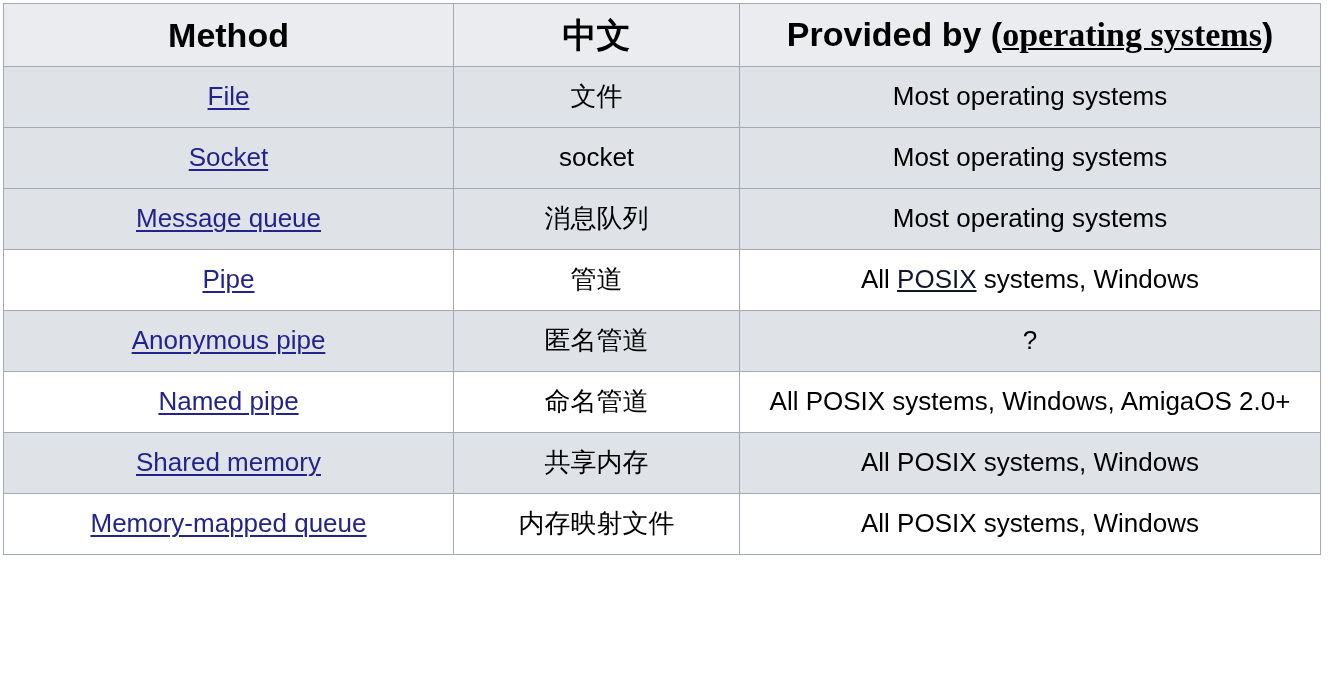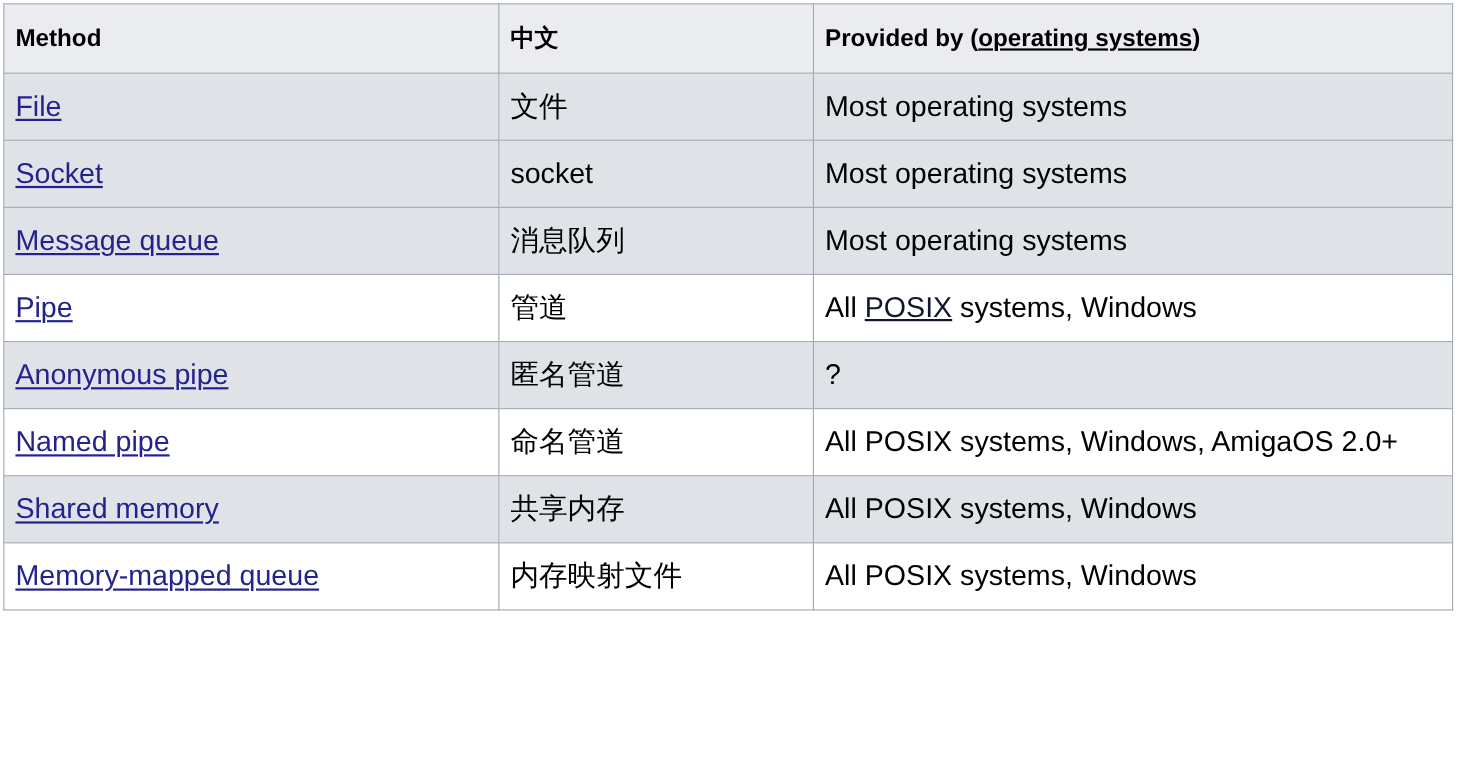--- a/index.html
+++ b/index.html
@@ -30,33 +30,33 @@
 
   table.wikitable > thead > tr > th,
   table.wikitable > tbody > tr > td {
     border: 1px solid #a2a9b1;
     padding: 0 10px;
     vertical-align: middle;
   }
 
   table.wikitable > thead > tr > th {
     background-color: #eaecf0;
-    text-align: left;
+    text-align: center;
     font-weight: bold;
-    font-size: 22px;
+    font-size: 34px;
     height: 62px;
     line-height: 1.25;
     color: #000000;
   }
 
   table.wikitable > tbody > tr > td {
     height: 60px;
     font-size: 26px;
     line-height: 1.3;
-    text-align: left;
+    text-align: center;
     background-color: #ffffff;
     color: #000000;
     white-space: nowrap;
     overflow: hidden;
   }
 
   table.wikitable > tbody > tr.row-alt > td {
     background-color: #dfe3e8;
   }
 
@@ -72,20 +72,21 @@
     text-underline-offset: 3px;
     cursor: pointer;
   }
 
   .hdr-link {
     color: #000000;
     text-decoration: underline;
     text-decoration-thickness: 2px;
     text-underline-offset: 2px;
     cursor: pointer;
+    font-family: Liberation Serif, serif;
   }
 
   .inline-link {
     color: #0f172a;
     text-decoration: underline;
     text-decoration-thickness: 2px;
     text-underline-offset: 2px;
     cursor: pointer;
   }
 

